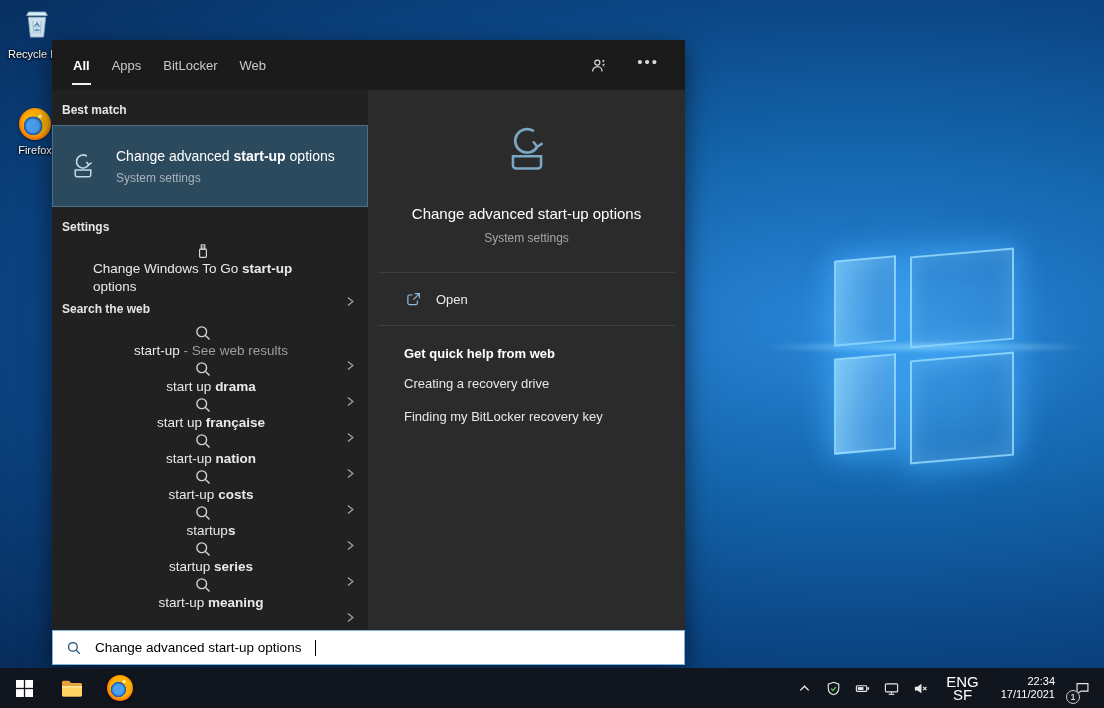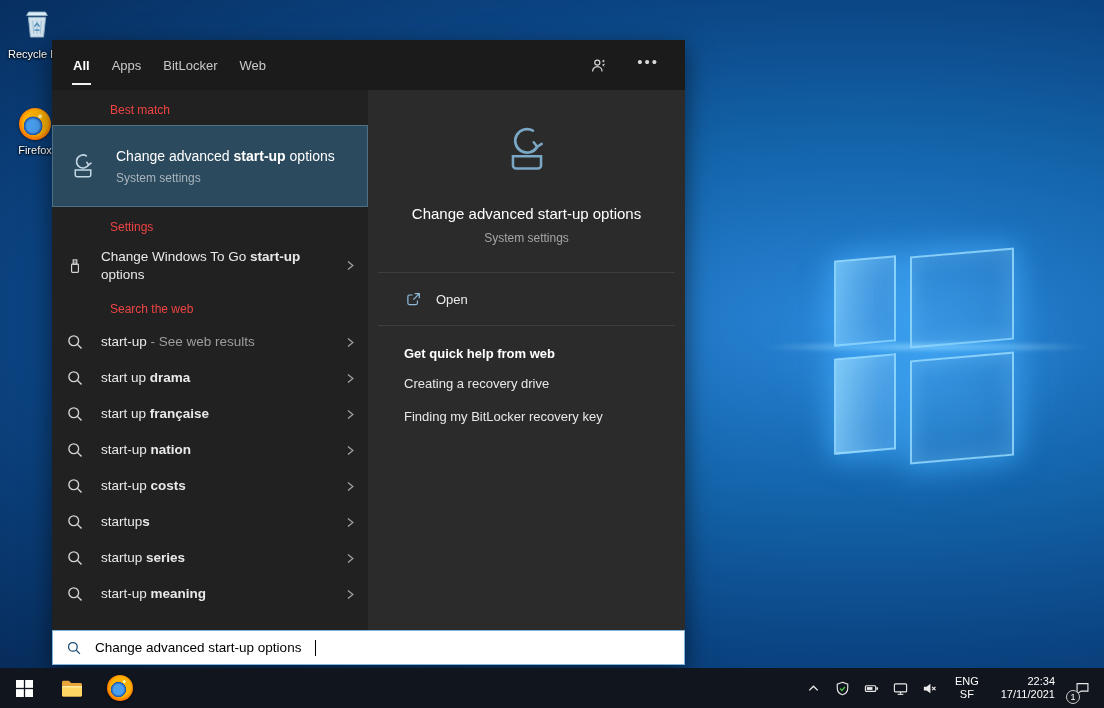--- a/index.html
+++ b/index.html
@@ -59,31 +59,31 @@
     border-top:5px solid #c9c9c9; margin-left:8px; }
   .tabsbar-right { margin-left:auto; display:flex; align-items:center; gap:30px; padding-right:12px; color:#d8d8d8; }
   .hicon { width:17px; height:17px; display:flex; cursor:pointer; }
   .hicon svg { width:100%; height:100%; }
   .dots { font-size:15px; letter-spacing:2px; color:#d8d8d8; cursor:pointer; line-height:10px; padding-bottom:6px;}
 
   .panel-body { flex:1; display:flex; min-height:0; }
   .left-col { width:316px; flex:0 0 316px; display:flex; flex-direction:column; background:#212121; }
   .right-col { flex:1; background:#2b2b2b; overflow:hidden; display:flex; flex-direction:column; }
 
-  .section-header { padding:13px 12px 8px 10px; font-size:12px; font-weight:normal; color:#ef4444;margin-left:48px; }
+  .section-header { padding:13px 12px 8px 10px; font-size:12px; font-weight:bold; color:#e5e5e5; }
 
   .best-match { background:var(--best-match-bg); border:1px solid var(--best-match-border);
     display:flex; align-items:center; gap:17px; padding:10px 14px; min-height:82px; cursor:pointer; }
   .bm-icon { width:32px; height:32px; color:#c3d7e4; flex:0 0 auto; }
   .bm-icon svg, .pv-icon svg { width:100%; height:100%; }
   .bm-title { font-size:14px; color:#fff; line-height:19px; max-width:232px; }
   .bm-sub { font-size:12px; color:#a9b4bc; margin-top:5px; }
 
   .row { display:flex; align-items:center; height:36px; padding:0 12px 0 14px;
-    color:#e9e9e9; font-size:13.5px; cursor:pointer; }
+    color:#e9e9e9; font-size:13.5px; cursor:pointer;flex-direction:column; }
   .row.two { height:47px; }
   .ric { width:18px; height:18px; margin-right:17px; color:#d6d6d6; flex:0 0 auto; display:flex; }
   .ric svg { width:100%; height:100%; }
   .rtext { line-height:18px; max-width:236px; }
   .seg-b { font-weight:bold; }
   .seg-dim { color:#9e9e9e; }
   .chev { margin-left:auto; width:11px; height:11px; color:#a6a6a6; display:flex; }
   .chev svg { width:100%; height:100%; }
 
   
@@ -113,21 +113,21 @@
 
   
   .taskbar { position:absolute; left:0; bottom:0; width:100%; height:40px; background:#11151d;
     display:flex; align-items:center; z-index:20; }
   .tb-btn { width:48px; height:40px; display:flex; align-items:center; justify-content:center; cursor:pointer; }
   .tb-btn svg { display:block; }
   .tray { margin-left:auto; display:flex; align-items:center; height:100%; }
   .tray-item { padding:0 7px; height:100%; display:flex; align-items:center; color:#eaeaea; cursor:pointer; }
   .tray-item svg { width:15px; height:15px; display:block; }
   .lang { display:flex; flex-direction:column; align-items:center; justify-content:center;
-    font-size:11px; line-height:13px; color:#fff; padding:0 11px; cursor:pointer; }
+    font-size:15px; line-height:13px; color:#fff; padding:0 11px; cursor:pointer; }
   .clock { display:flex; flex-direction:column; align-items:flex-end; 
     font-size:11px; line-height:13px; color:#fff; padding:0 11px; cursor:pointer; }
   .ac { position:relative; padding:0 14px 0 9px; }
   .badge { position:absolute; left:0px; bottom:4px; min-width:14px; height:14px; border-radius:8px;
     background:#171b22; border:1px solid #c9c9c9; color:#fff; font-size:9px;
     display:flex; align-items:center; justify-content:center; padding:0 2px; }
 </style>
 </head>
 <body>
 

